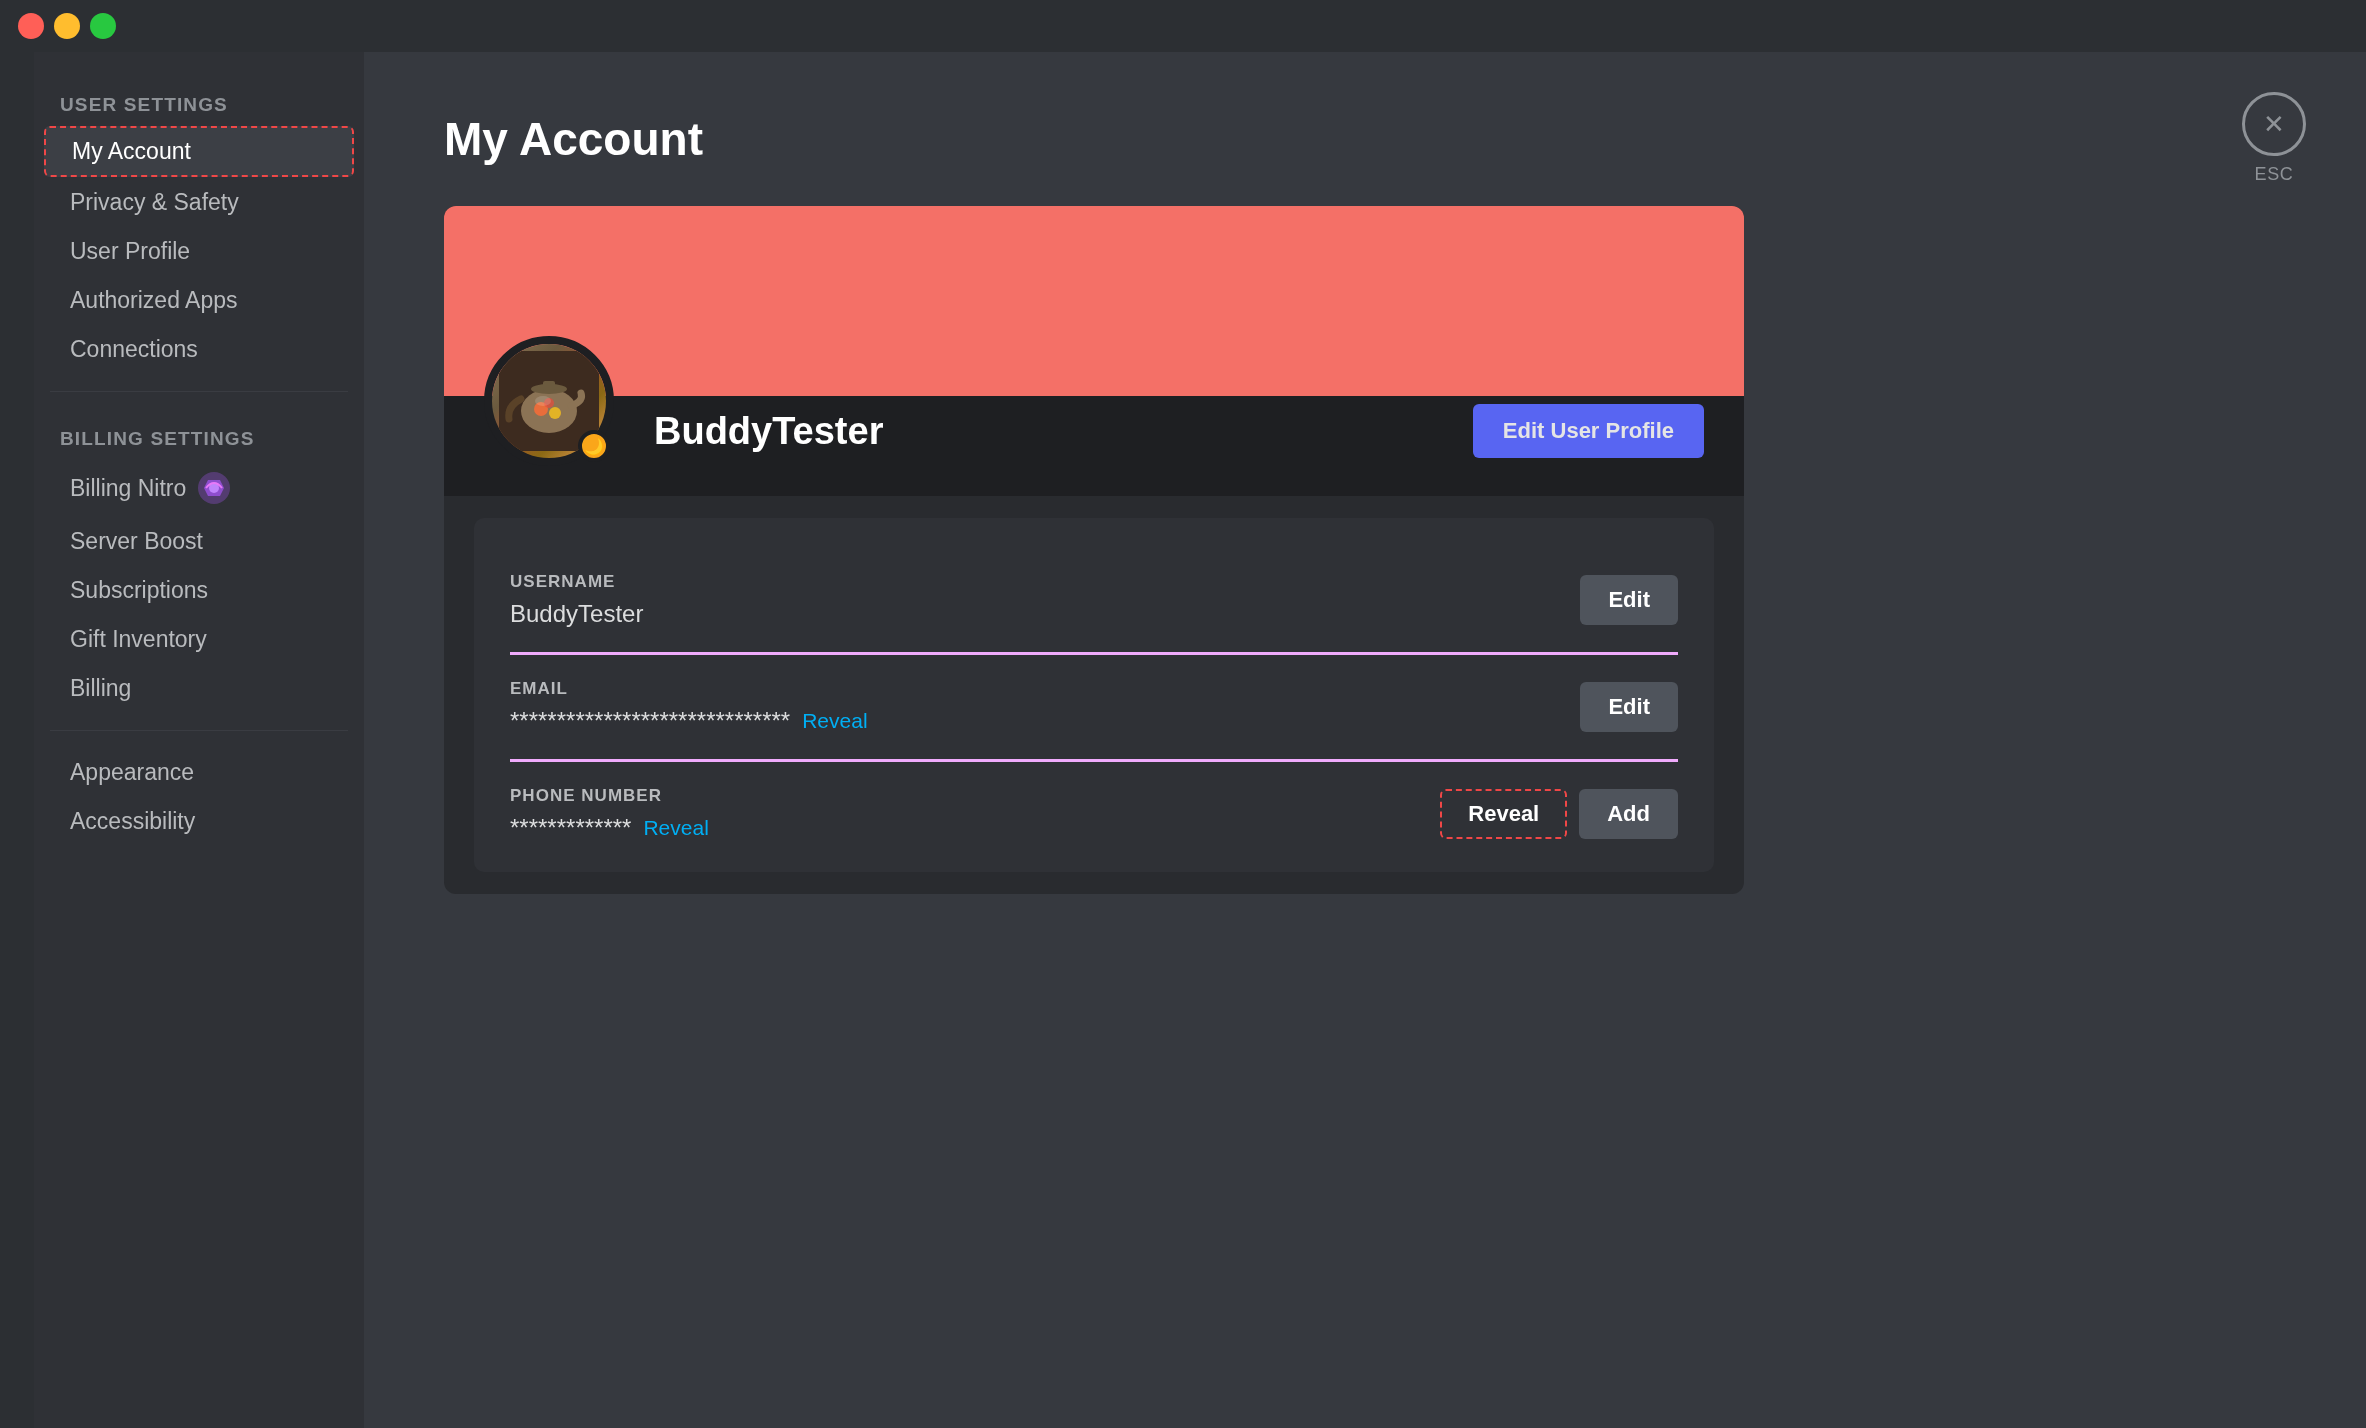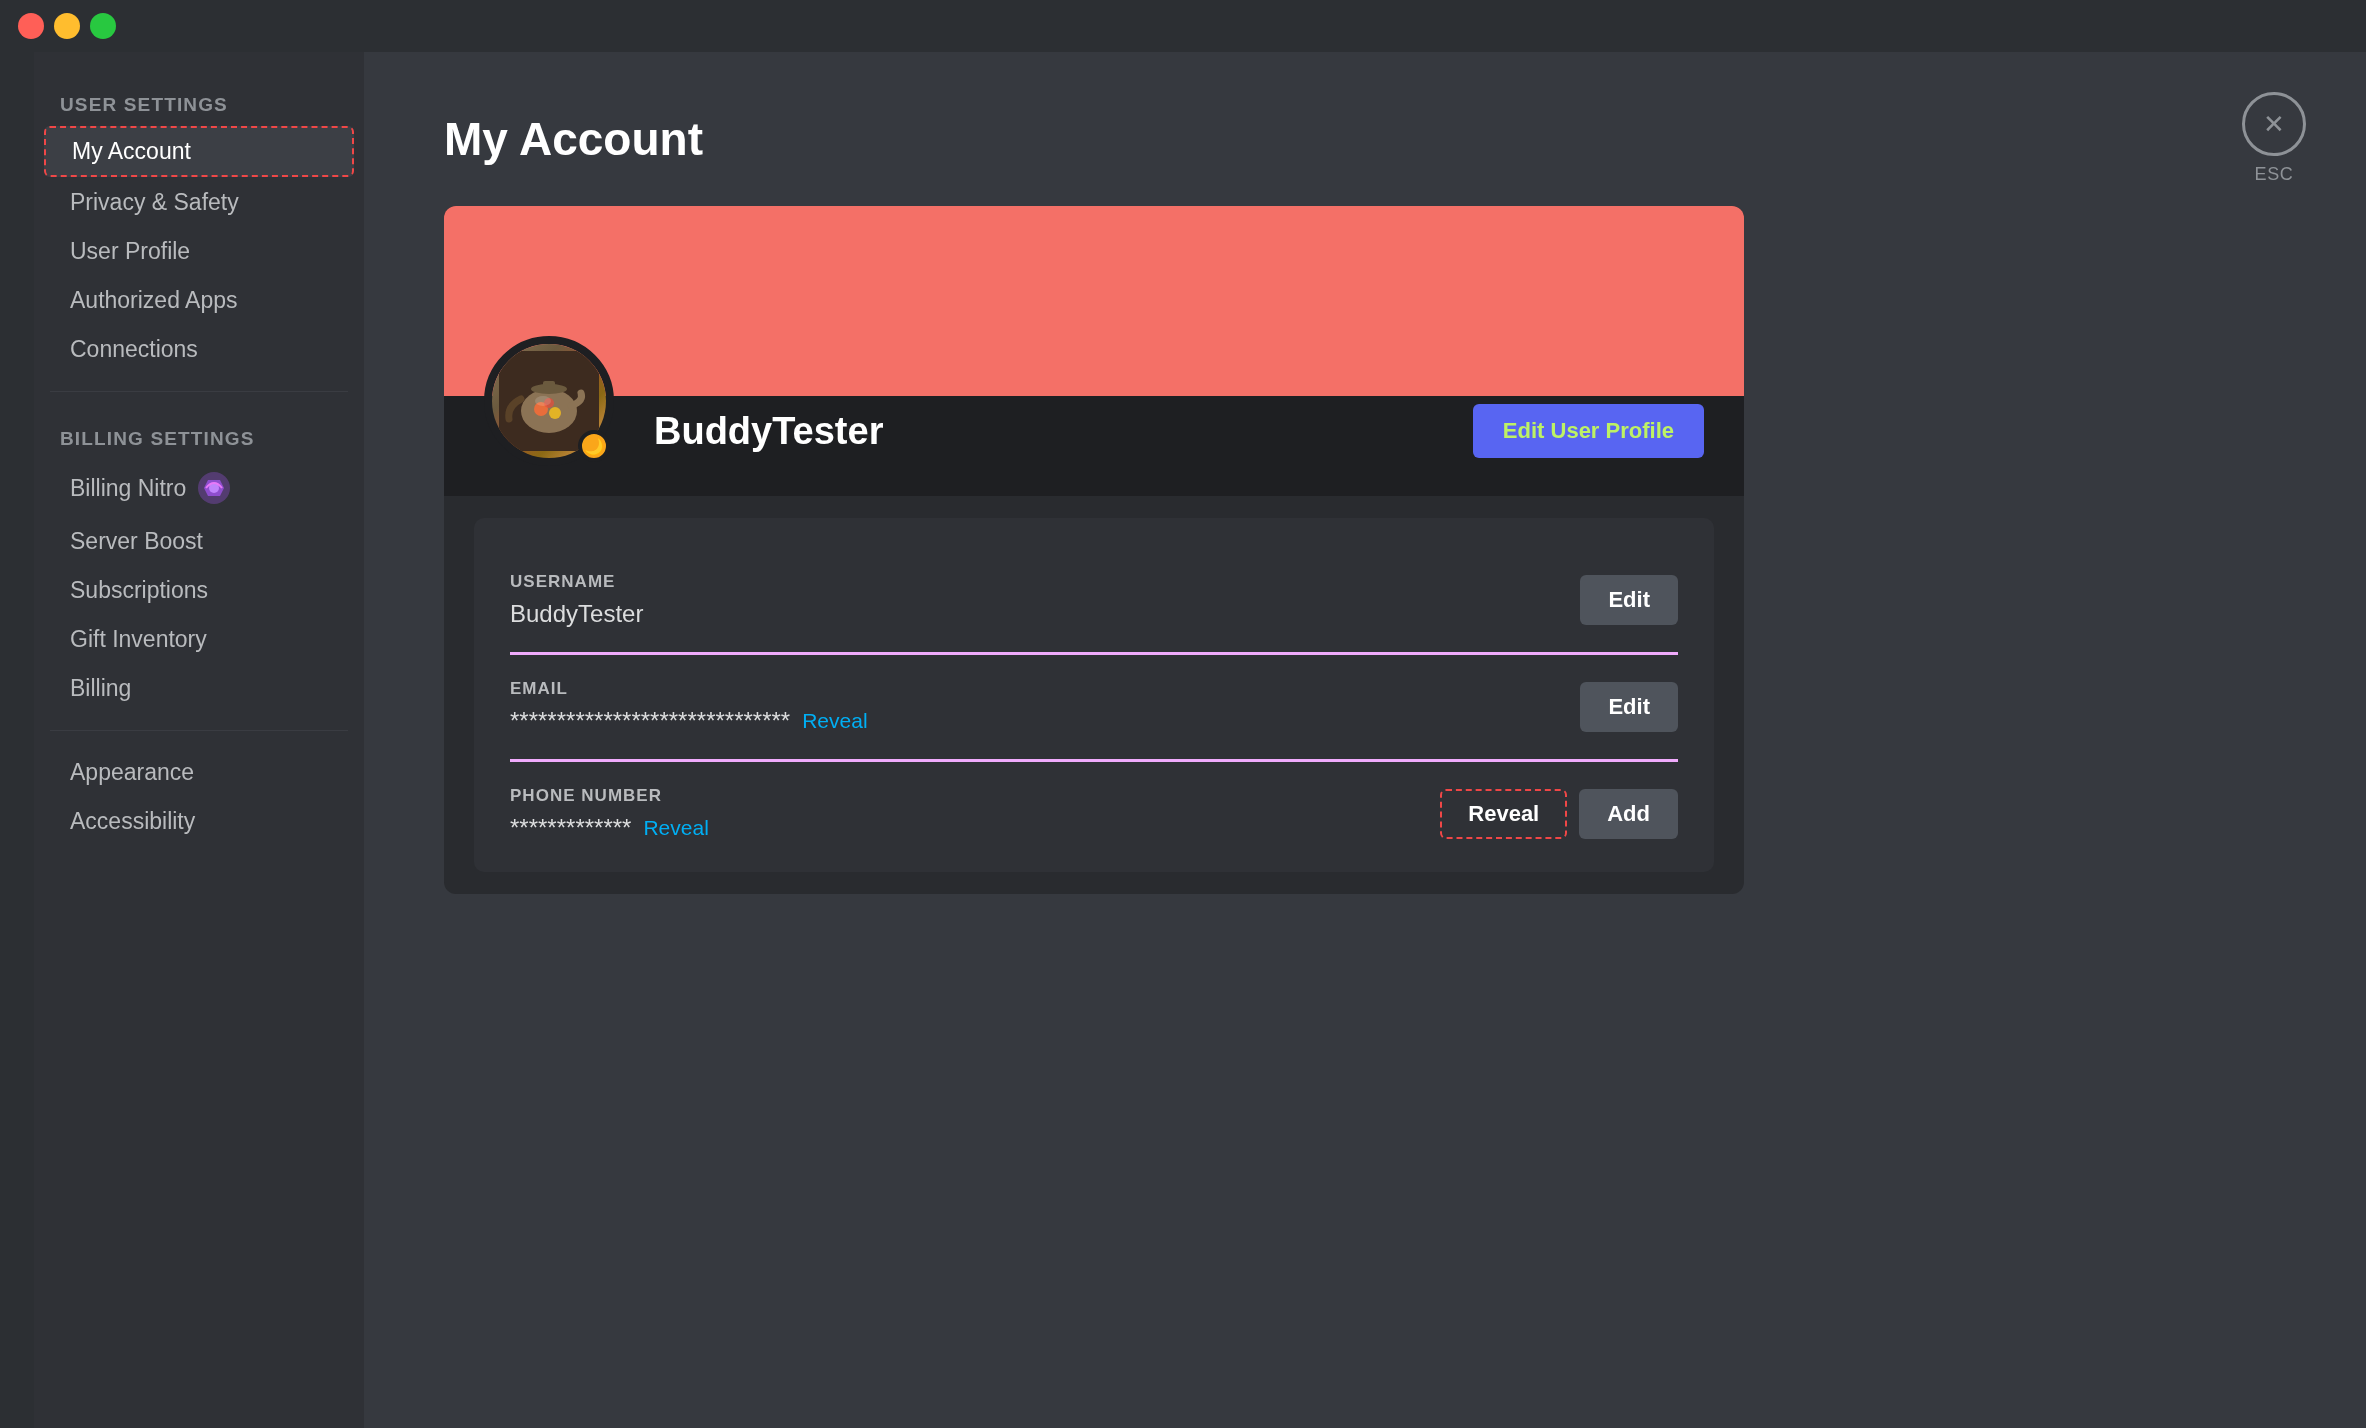--- a/index.html
+++ b/index.html
@@ -166,21 +166,21 @@
       font-size: 16px;
     }
     .username-display {
       font-size: 38px;
       font-weight: 700;
       color: #ffffff;
       flex: 1;
     }
     .edit-profile-btn {
       background: #5865f2;
-      color: #bef264;
+      color: #e5e5e5;
       border: none;
       border-radius: 6px;
       padding: 14px 30px;
       font-size: 22px;
       font-weight: 600;
       cursor: pointer;
       white-space: nowrap;
       margin-left: auto;
     }
 

